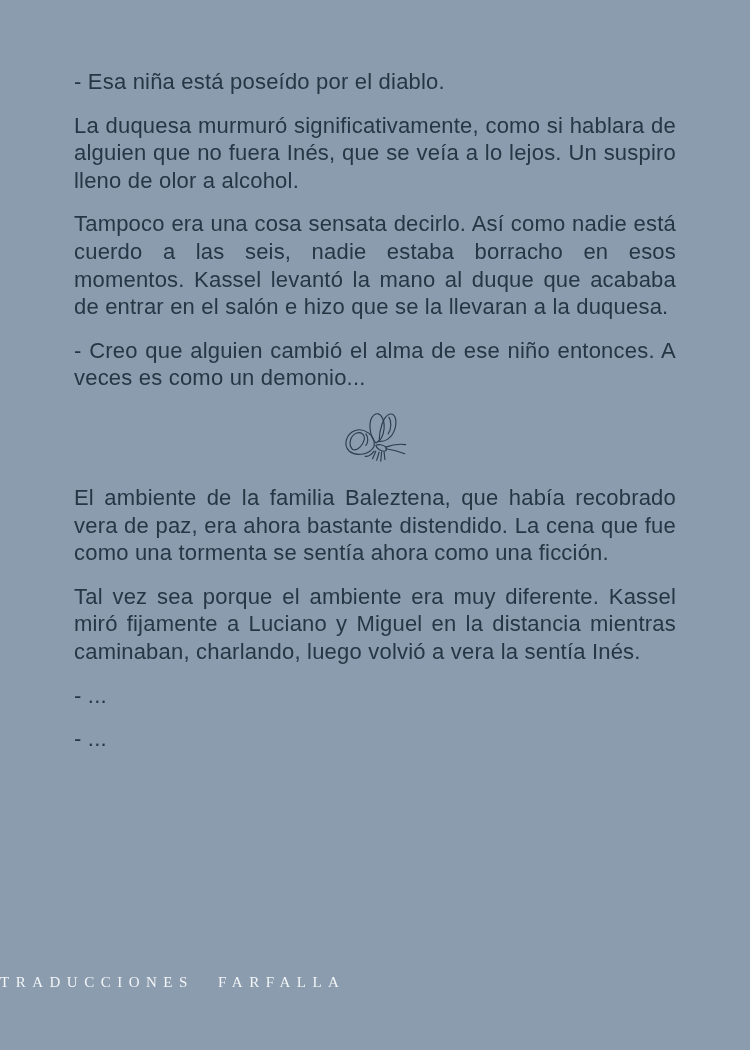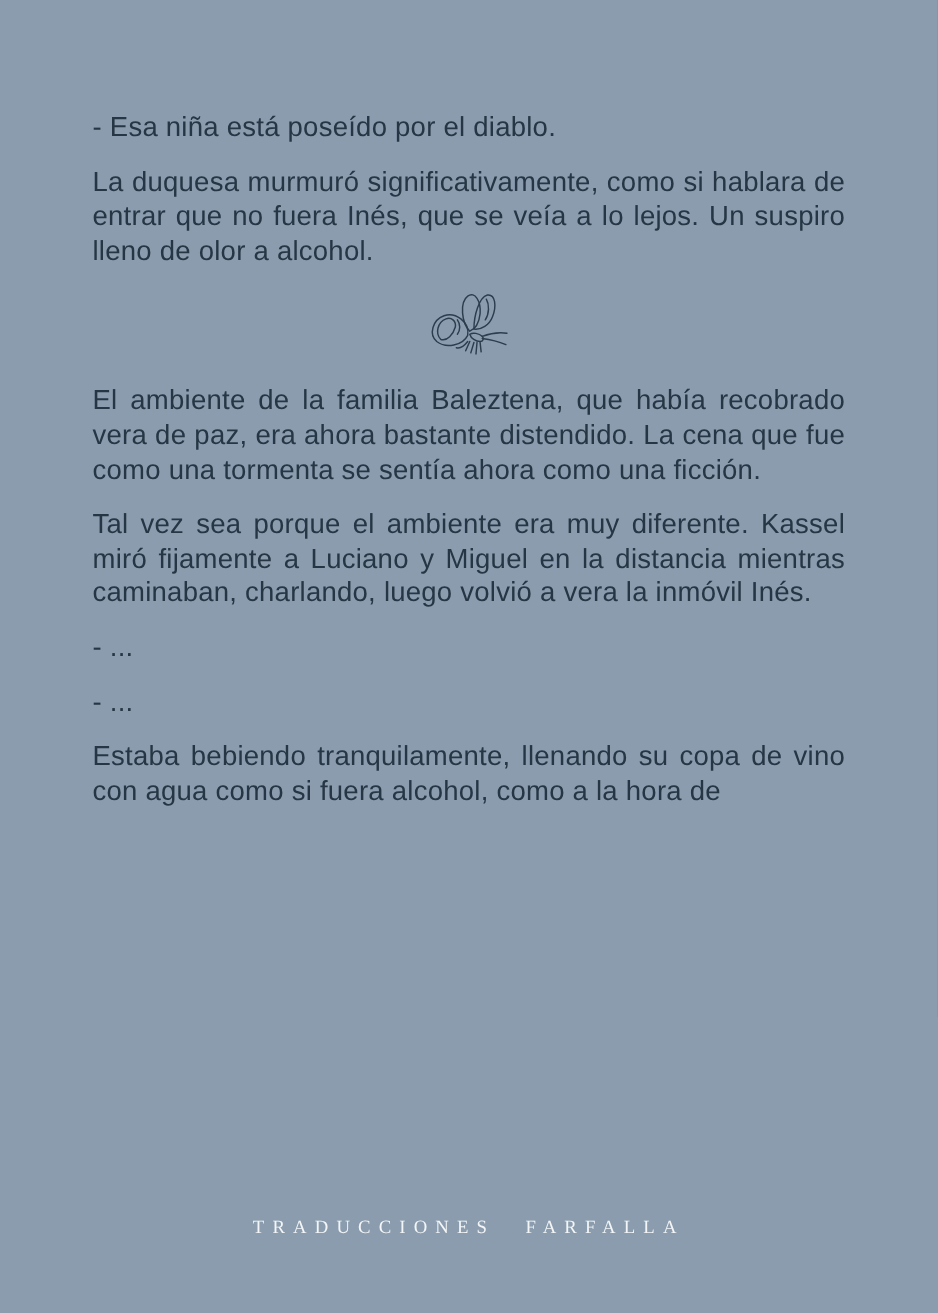--- a/index.html
+++ b/index.html
@@ -11,21 +11,21 @@
     position: relative;
     width: 750px;
     height: 1050px;
     margin: 0 auto;
     background: #8A9CAE;
     overflow: hidden;
     font-family: "Liberation Sans", "DejaVu Sans", sans-serif;
   }
   .text-block {
     position: absolute;
-    top: 88px;
+    top: 68px;
     left: 74px;
     width: 602px;
     color: #263645;
     font-size: 22px;
     line-height: 27.6px;
     letter-spacing: 0.2px;
   }
   .para {
     margin: 0 0 16px 0;
     text-align: justify;
@@ -39,40 +39,42 @@
   }
   .ornament svg {
     display: inline-block;
     vertical-align: middle;
   }
   .footer {
     position: absolute;
     top: 974px;
     left: 0;
     width: 750px;
-    text-align: center;
+    text-align: left;
     font-family: "Liberation Serif", "DejaVu Serif", serif;
     font-size: 15px;
     letter-spacing: 6.5px;
     word-spacing: 14px;
     color: #F3F5F6;
   }
 </style>
 </head>
 <body>
 
 <div class="page">
 
   <div class="text-block">
 
     <p class="para">- Esa niña está poseído por el diablo.</p>
 
-    <p class="para">La duquesa murmuró significativamente, como si hablara de entrar que no fuera Inés, que se veía a lo lejos. Un suspiro lleno de olor a alcohol.</p>
+    <p class="para">La duquesa murmuró significativamente, como si hablara de alguien que no fuera Inés, que se veía a lo lejos. Un suspiro lleno de olor a alcohol.</p>
 
+    <p class="para">Tampoco era una cosa sensata decirlo. Así como nadie está cuerdo a las seis, nadie estaba borracho en esos momentos. Kassel levantó la mano al duque que acababa de entrar en el salón e hizo que se la llevaran a la duquesa.</p>
 
+    <p class="para">- Creo que alguien cambió el alma de ese niño entonces. A veces es como un demonio...</p>
 
 
     <div class="ornament">
       <span>
         <svg viewBox="0 0 92 72" width="76" height="60" aria-hidden="true">
           <g fill="none" stroke="#2c3d4d" stroke-width="1.4" stroke-linecap="round" stroke-linejoin="round">
 
             <path d="M45,46 C40,56 24,59 15,52 C7,45 11,31 22,27 C33,23 47,33 45,46 Z"></path>
 
             <path d="M19,50 C13,44 16,33 24,30 C29,28 34,32 33,38 C31,45 25,52 19,50 Z"></path>
@@ -94,25 +96,24 @@
             <path d="M57,53 L58,62"></path>
 
             <path d="M45,52 C41,57 37,59 34,58"></path>
           </g>
         </svg>
       </span>
     </div>
 
     <p class="para">El ambiente de la familia Baleztena, que había recobrado vera de paz, era ahora bastante distendido. La cena que fue como una tormenta se sentía ahora como una ficción.</p>
 
-    <p class="para">Tal vez sea porque el ambiente era muy diferente. Kassel miró fijamente a Luciano y Miguel en la distancia mientras caminaban, charlando, luego volvió a vera la inmóvil Inés.</p>
+    <p class="para">Tal vez sea porque el ambiente era muy diferente. Kassel miró fijamente a Luciano y Miguel en la distancia mientras caminaban, charlando, luego volvió a vera la sentía Inés.</p>
 
     <p class="para dash">- ...</p>
 
     <p class="para dash">- ...</p>
 
-    <p class="para">Estaba bebiendo tranquilamente, llenando su copa de vino con agua como si fuera alcohol, como a la hora de</p>
 
   </div>
 
   <div class="footer">TRADUCCIONES FARFALLA</div>
 
 </div>
 
 </body></html>

